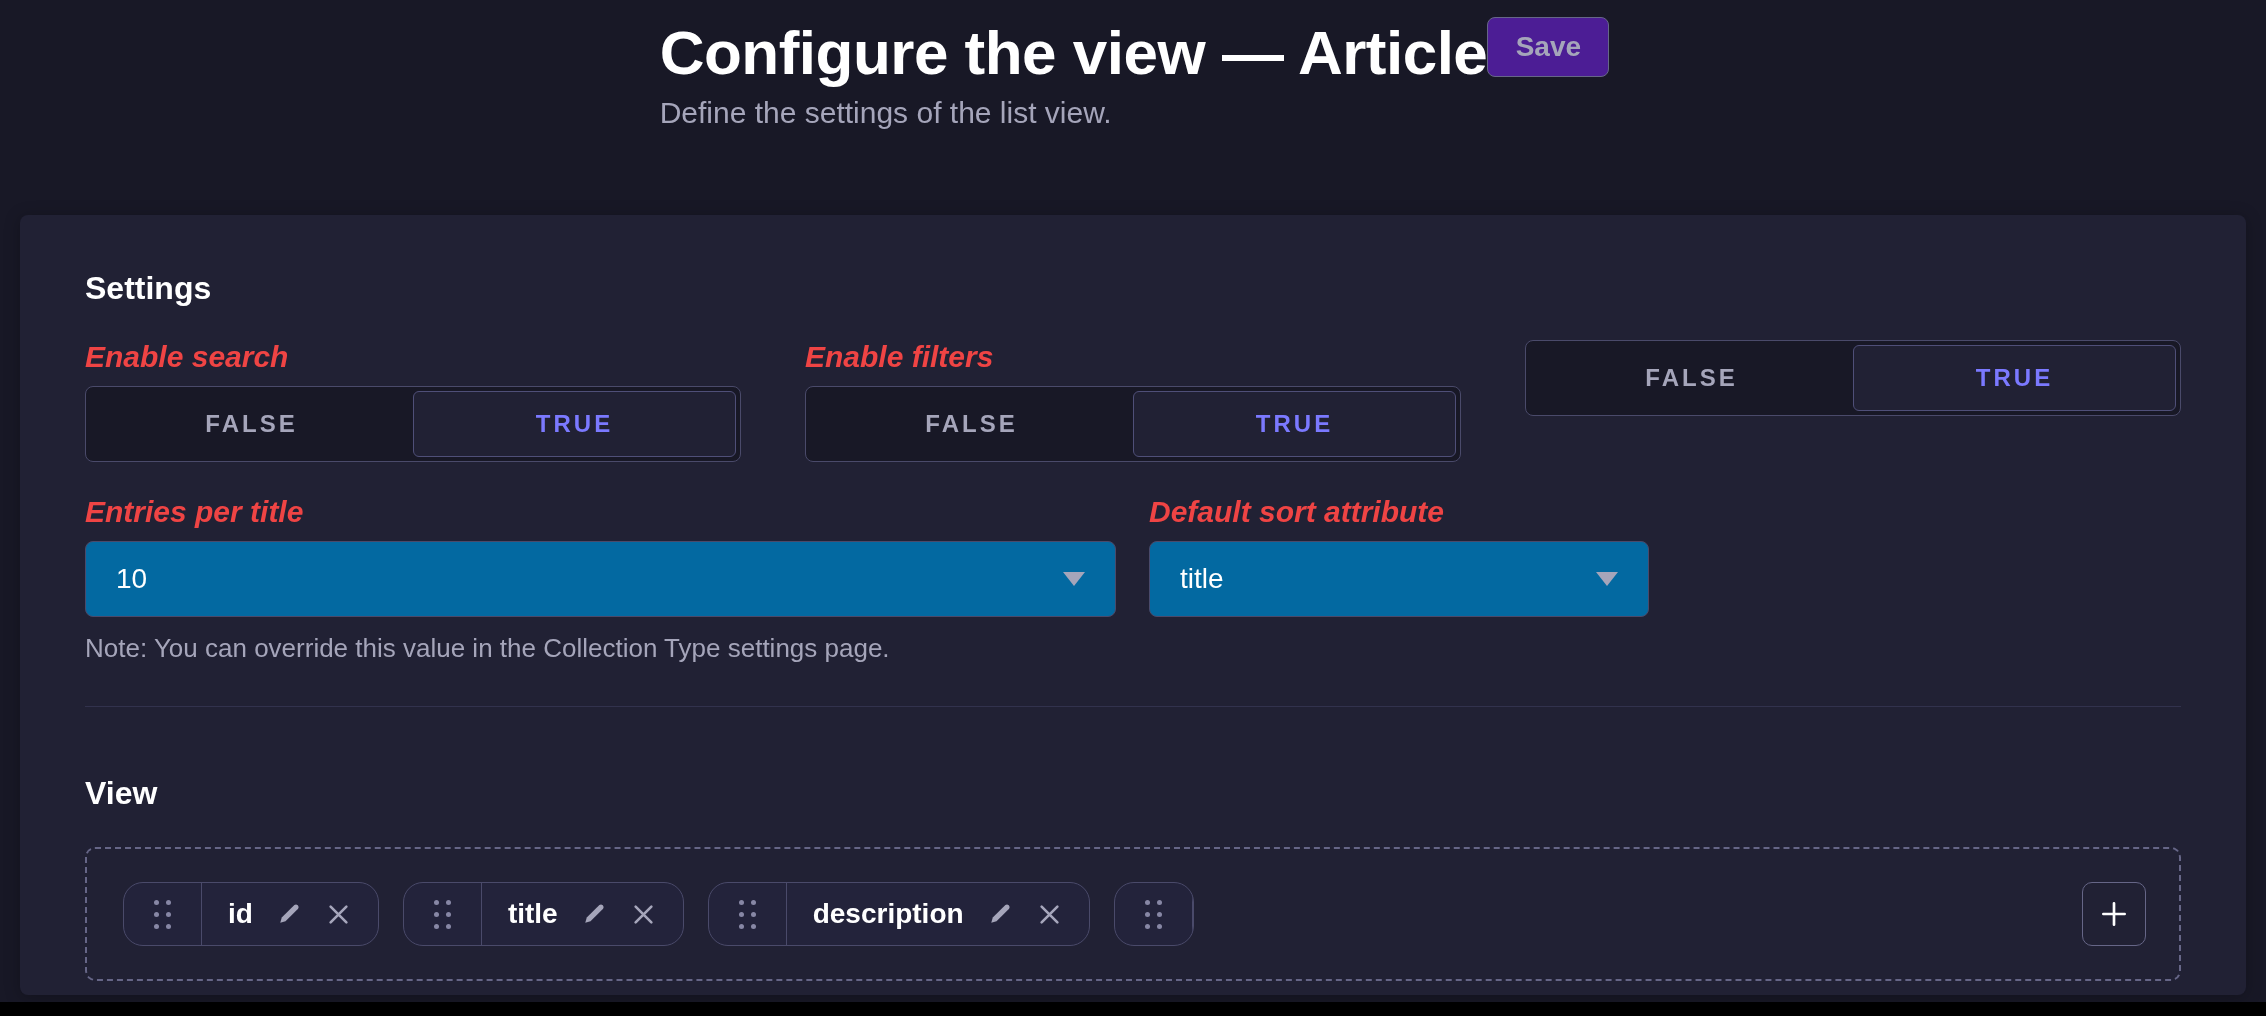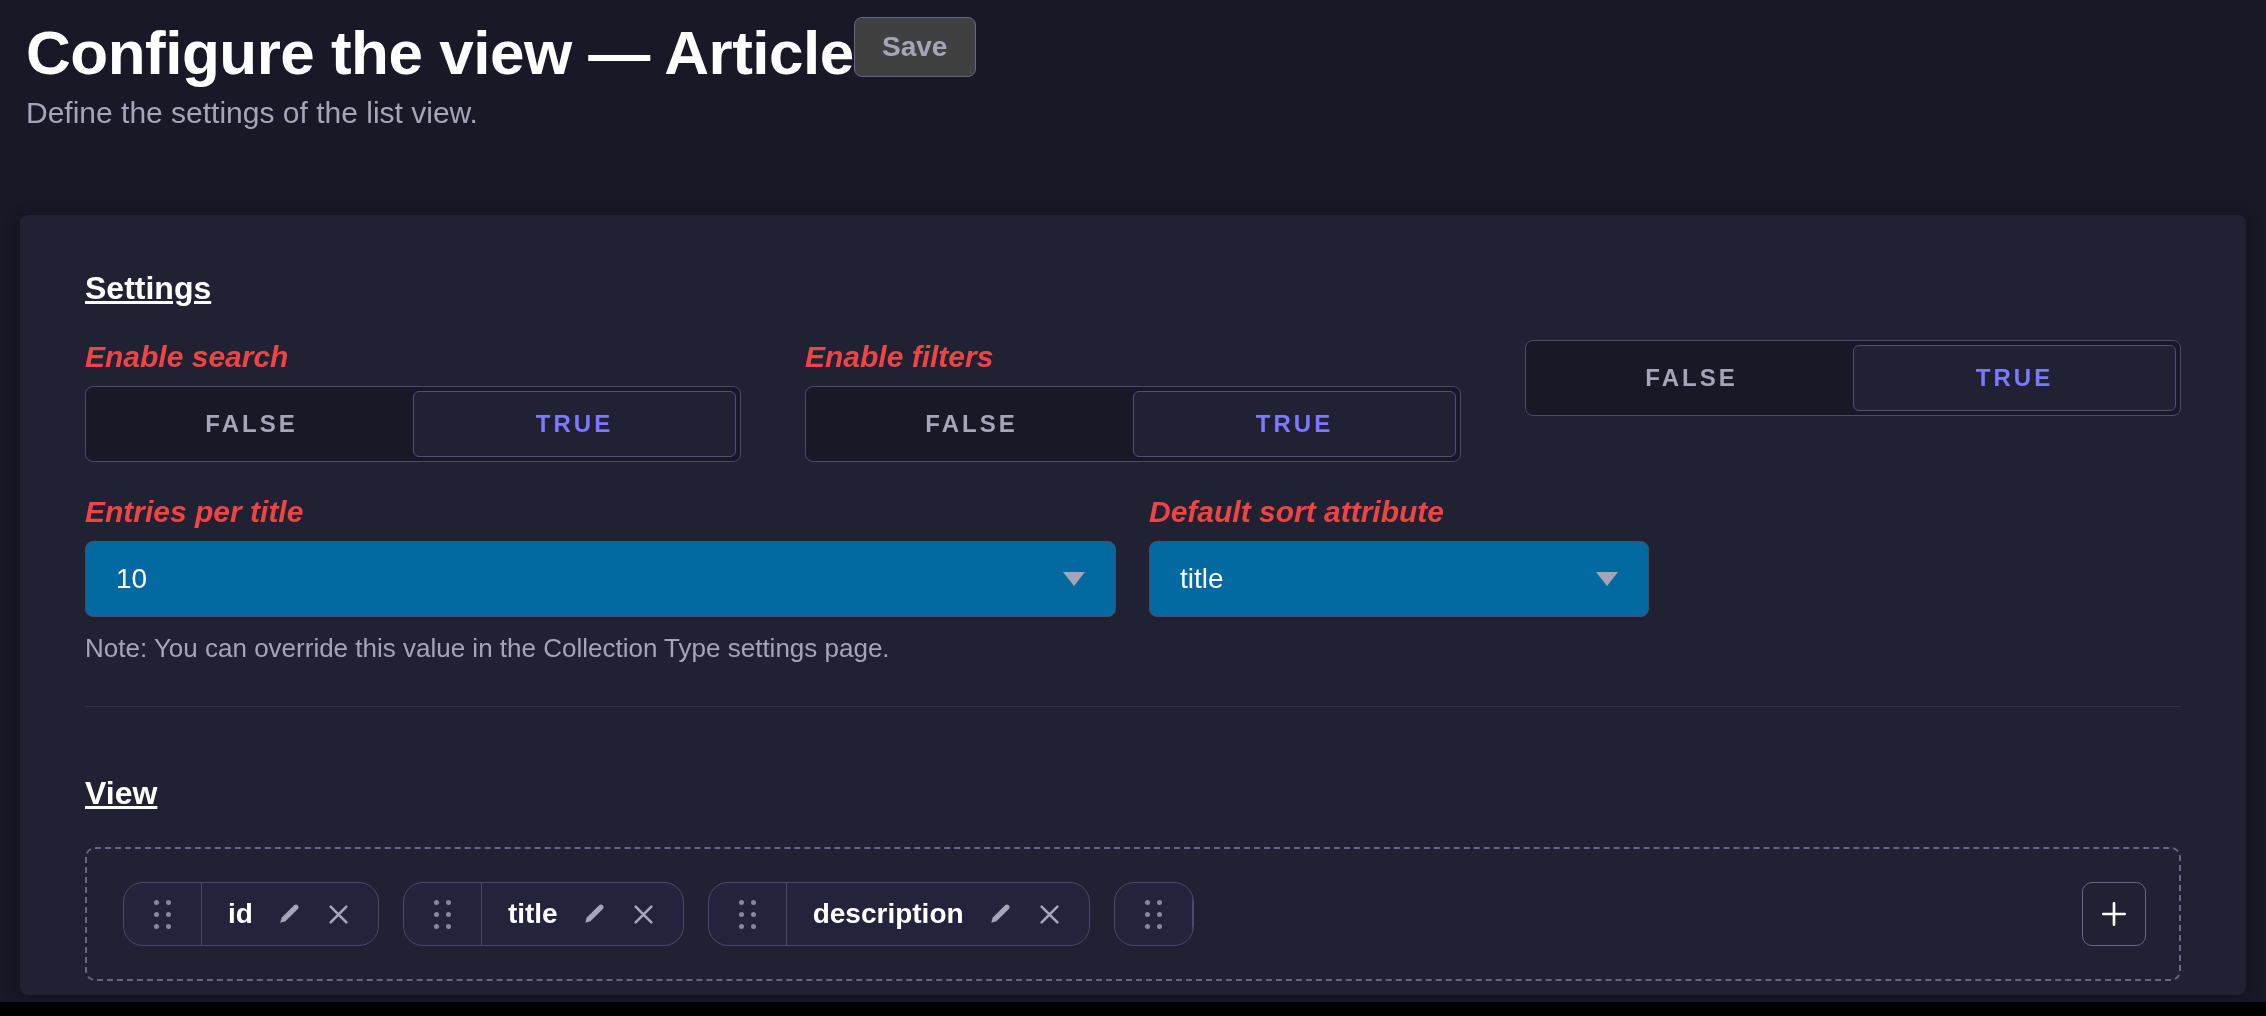--- a/index.html
+++ b/index.html
@@ -8,41 +8,41 @@
     background: #181826;
     font-family: "Liberation Sans", sans-serif;
     color: #ffffff;
     position: relative;
     overflow: hidden;
   }
 
   
   .header {
     display: flex;
-    justify-content: flex-start;
+    justify-content: center;
     align-items: flex-start;
     padding: 16px 23px 0 26px;
   }
   .page-title {
     font-size: 62px;
     font-weight: 700;
     letter-spacing: -0.5px;
     line-height: 1.2;
     color: #ffffff;
   }
   .page-subtitle {
     margin-top: 6px;
     font-size: 30px;
     color: #a5a5ba;
   }
   .save-btn {
     margin-top: 1px;
     width: 122px;
     height: 60px;
-    background: #404040;
+    background: #4c1d95;
     border: 1px solid #666687;
     border-radius: 8px;
     color: #a5a5ba;
     font-size: 28px;
     font-weight: 600;
     font-family: "Liberation Sans", sans-serif;
     display: flex;
     align-items: center;
     justify-content: center;
     cursor: pointer;
@@ -57,21 +57,20 @@
     height: 780px;
     background: #212134;
     border-radius: 8px;
     padding: 55px 65px 54px 65px;
     box-shadow: 0 2px 16px rgba(0,0,0,0.25);
   }
   .section-heading {
     font-size: 32px;
     font-weight: 600;
     color: #ffffff;
-    text-decoration: underline;
   }
 
   .row-toggles {
     margin-top: 33px;
     display: grid;
     grid-template-columns: 1fr 1fr 1fr;
     gap: 64px;
   }
   .field-label {
     display: block;

